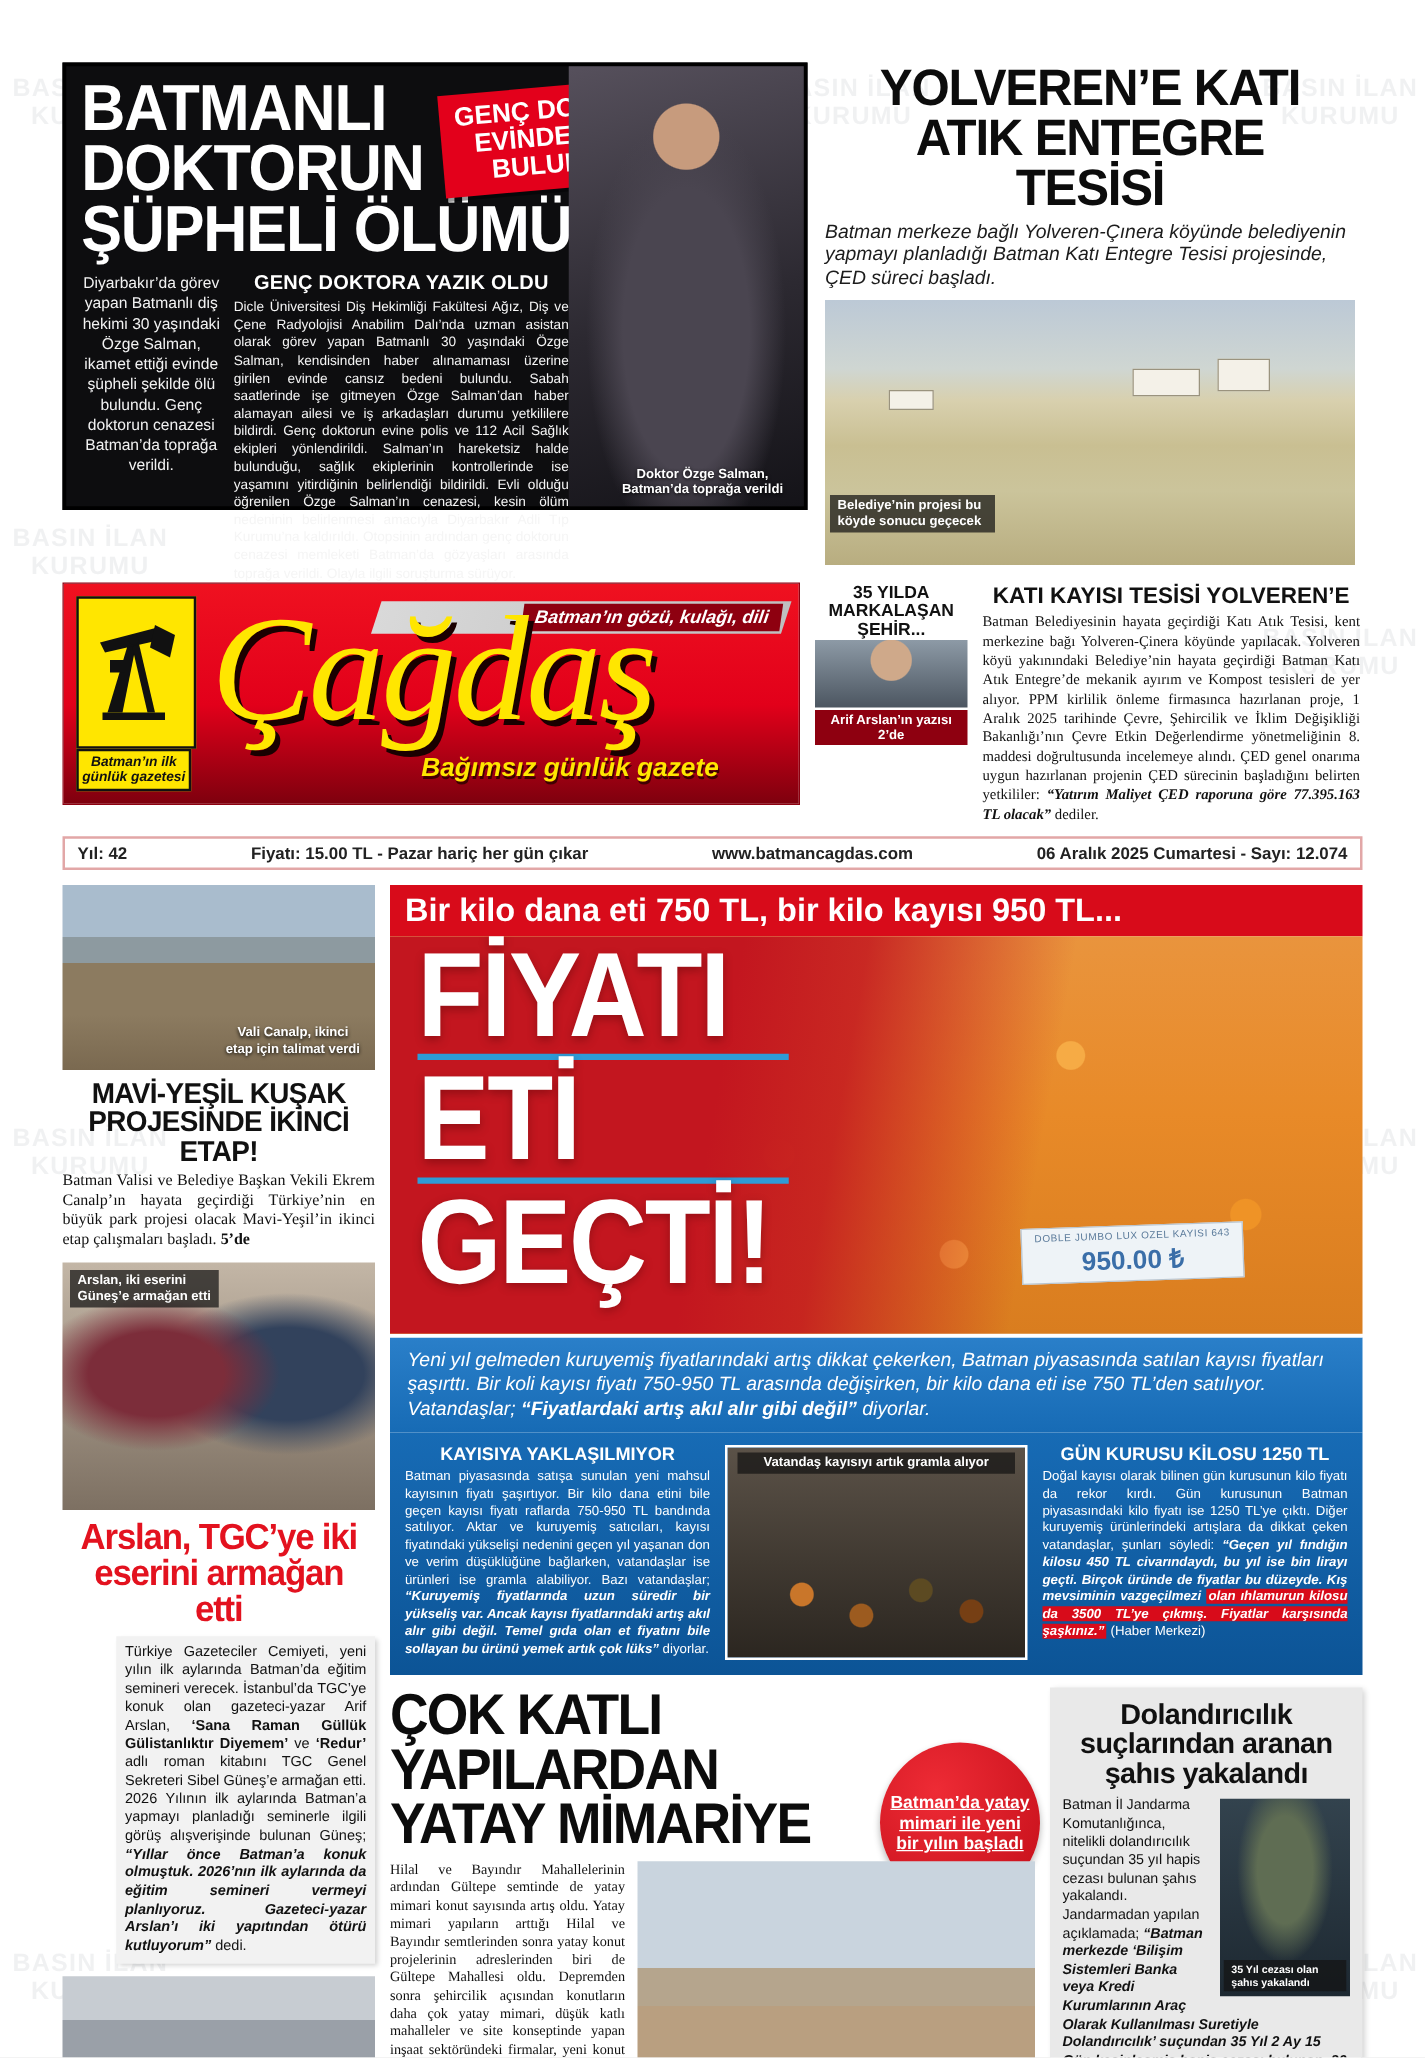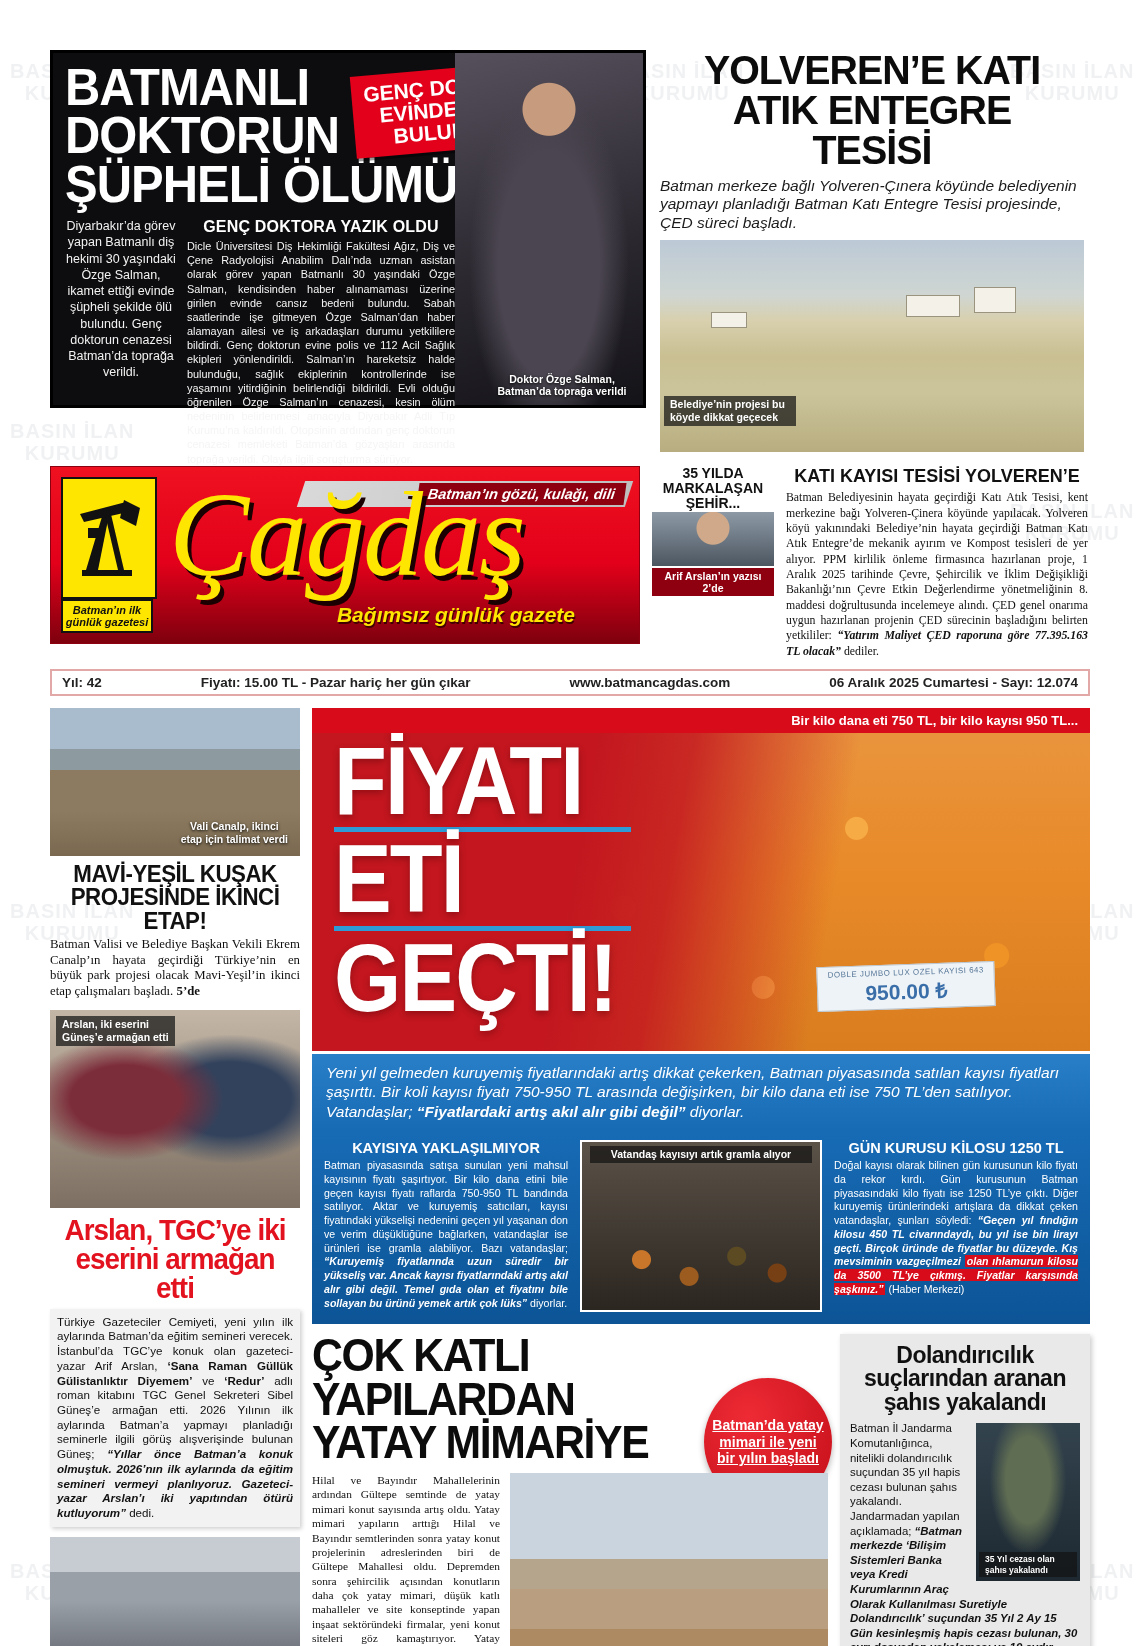--- a/index.html
+++ b/index.html
@@ -68,30 +68,30 @@
   
   .row4{margin-top:12px;display:flex;gap:12px;}
   .left-col{width:250px;}
   .photo{position:relative;}
   .p-canalp{height:148px;background:linear-gradient(180deg,#a9bccd 0 28%,#8d9aa0 28% 42%,#8c7b60 42% 70%,#7a6950 100%);}
   .p-arslan{height:198px;background:radial-gradient(ellipse at 30% 45%, #7c2d3a 0 22%, transparent 40%),radial-gradient(ellipse at 72% 45%, #32425c 0 24%, transparent 42%),linear-gradient(180deg,#c3b6a6,#7d7062);}
   .p-women{height:116px;background:linear-gradient(180deg,#c7ccd2 0 30%,#9aa0a8 30% 55%,#6f747c 100%);}
   .lc-head1{font-size:23px;font-weight:900;text-align:center;line-height:1.02;letter-spacing:-.5px;margin:7px 0 4px;transform:scaleX(.97);}
   .lc-body-serif{font-family:"Liberation Serif",serif;font-size:12.8px;line-height:1.22;text-align:justify;}
   .lc-head-red{color:#e3121f;font-size:29px;font-weight:900;text-align:center;line-height:1.0;letter-spacing:-1px;margin:8px 0 6px;transform:scaleX(.96);}
-  .lc-body-sans{font-size:11.6px;line-height:1.27;text-align:justify;background:#f2f2f2;padding:6px 7px;box-shadow:2px 2px 4px rgba(0,0,0,.18);}
+  .lc-body-sans{font-size:11.6px;line-height:1.27;text-align:justify;background:#f2f2f2;padding:6px 7px;box-shadow:2px 2px 4px rgba(0,0,0,.18);margin-left:43px;}
   .seg-normal{}
   .seg-bold{font-weight:bold;}
   .seg-bold-italic{font-weight:bold;font-style:italic;}
   .seg-red-box{font-weight:bold;font-style:italic;background:#d80b1a;color:#fff;padding:0 2px;}
 
   .right-col{width:778px;}
 
   
-  .kicker{background:#d80b1a;color:#fff;font-weight:bold;font-size:13px;padding:5px 12px;text-align:right;}
+  .kicker{background:#d80b1a;color:#fff;font-weight:bold;font-size:26px;padding:5px 12px;}
   .hero{position:relative;height:318px;overflow:hidden;
     background:
       radial-gradient(circle at 12% 20%, #f3a23c 0 11px, rgba(0,0,0,0) 12px),
       radial-gradient(circle at 40% 55%, #ef9326 0 12px, rgba(0,0,0,0) 13px),
       radial-gradient(circle at 70% 30%, #f6ab45 0 11px, rgba(0,0,0,0) 12px),
       radial-gradient(circle at 88% 70%, #ef9326 0 12px, rgba(0,0,0,0) 13px),
       radial-gradient(circle at 25% 85%, #f6ab45 0 12px, rgba(0,0,0,0) 13px),
       radial-gradient(circle at 58% 80%, #f3a23c 0 11px, rgba(0,0,0,0) 12px),
       linear-gradient(180deg,#e9943d 0%,#e88a28 45%,#d97d1f 100%);}
   .hero::before{content:"";position:absolute;inset:0;background:linear-gradient(100deg,#c3161f 0%,#c3161f 34%,rgba(195,22,31,.85) 46%,rgba(195,22,31,0) 66%);}
@@ -178,21 +178,21 @@
       </div>
 
       <div class="tr-col">
         <div class="tr-head preline">YOLVEREN’E KATI
 ATIK ENTEGRE TESİSİ</div>
         <div class="tr-deck">Batman merkeze bağlı Yolveren-Çınera köyünde belediyenin yapmayı planladığı Batman Katı Entegre Tesisi projesinde, ÇED süreci başladı.</div>
         <div class="tr-photo">
           <div class="hz" style="left:58%;top:26%;width:52px;height:20px"></div>
           <div class="hz" style="left:74%;top:22%;width:40px;height:24px"></div>
           <div class="hz" style="left:12%;top:34%;width:34px;height:14px"></div>
-          <div class="chip" style="left:4px;bottom:26px;max-width:120px">Belediye’nin projesi bu köyde dikkat geçecek</div>
+          <div class="chip" style="left:4px;bottom:26px;max-width:120px">Belediye’nin projesi bu köyde sonucu geçecek</div>
         </div>
       </div>
     </div>
 
     <div class="row2">
 
       <div class="masthead">
         <div class="mh-strip"></div>
         <div class="mh-strip-label">Batman’ın gözü, kulağı, dili</div>
         <div class="mh-logo">

